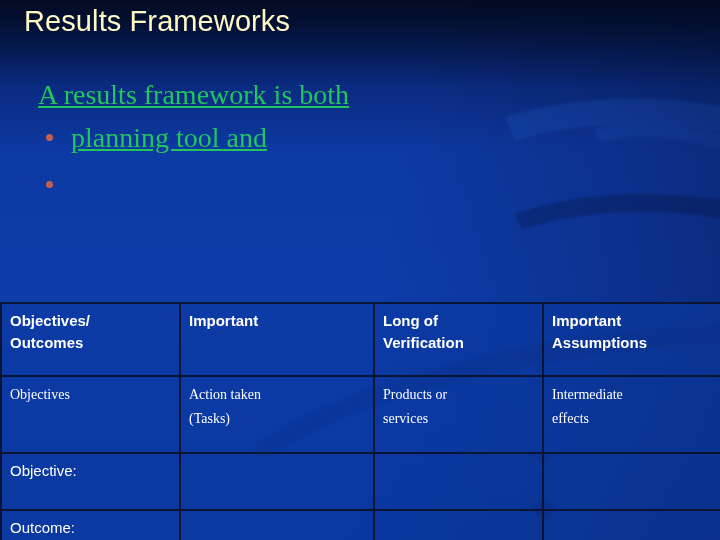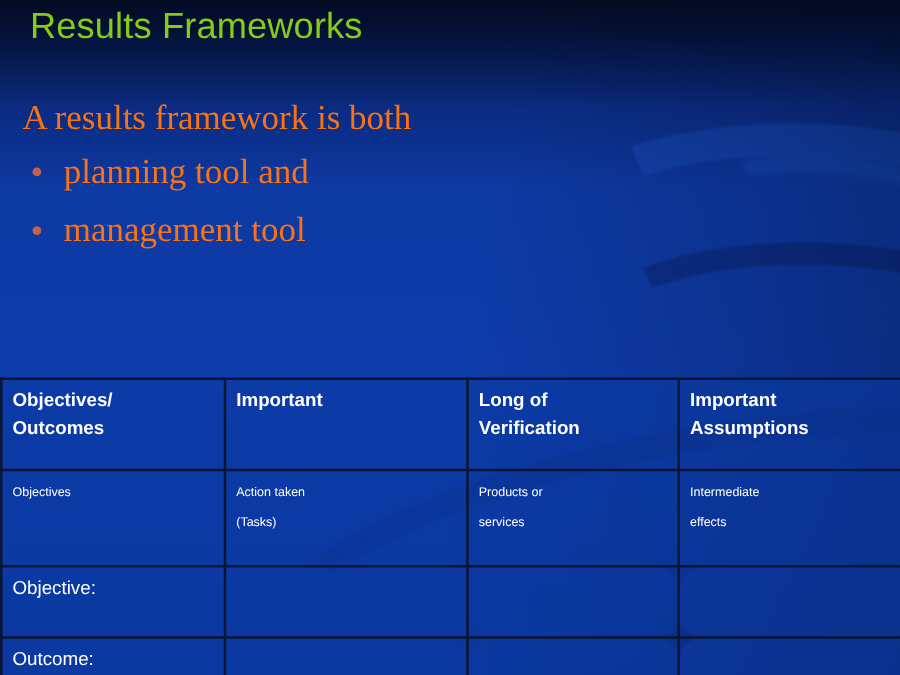--- a/index.html
+++ b/index.html
@@ -87,33 +87,34 @@
   .content { position: absolute; left:0; top:0; width:720px; height:540px; }
 
   
   #title {
     position: absolute;
     left: 24px;
     top: 5px;
     font-family: "Liberation Sans", sans-serif;
     font-size: 29px;
     font-weight: 400;
-    color: #84cc16;
+    color: #fef9c3;
     letter-spacing: 0.1px;
     white-space: nowrap;
   }
 
   
   #body-block {
     position: absolute;
-    left: 16px;
+    left: 36px;
     top: 78px;
     width: 676px;
     font-family: "Liberation Serif", serif;
-    color: #f97316;
+    color: #22c55e;
+    text-decoration: underline;
   }
   .lead {
     font-size: 28px;
     line-height: 33px;
     margin: 0 0 10px 2px;
     white-space: nowrap;
   }
   .bullet-list {
     list-style: none;
     margin: 0;
@@ -156,23 +157,24 @@
     background: rgba(11,58,162,0.55);
   }
   #rf-table tr.head td {
     font-weight: bold;
     font-size: 15px;
     line-height: 22px;
     height: 61px;
   }
   #rf-table tr.data td {
     font-weight: normal;
-    font-size: 10px;
+    font-size: 14px;
     line-height: 24px;
     height: 65px;
+    font-family: Liberation Serif, serif;
   }
   #rf-table tr.empty td {
     font-weight: normal;
     font-size: 15px;
     line-height: 22px;
     height: 45px;
     border-radius: 20px;
   }
   .cell-line { display: block; }
   td.c0 { width: 145px; }
@@ -202,21 +204,20 @@
 
       <ul class="bullet-list">
 
         <li class="bullet-item">
           <span class="bullet-dot"></span>
           <span class="bullet-text">planning tool and</span>
         </li>
 
         <li class="bullet-item">
           <span class="bullet-dot"></span>
-          <span class="bullet-text">management tool</span>
         </li>
 
 
       </ul>
     </div>
 
     <table id="rf-table">
       <tbody>
 
         <tr class="head">

